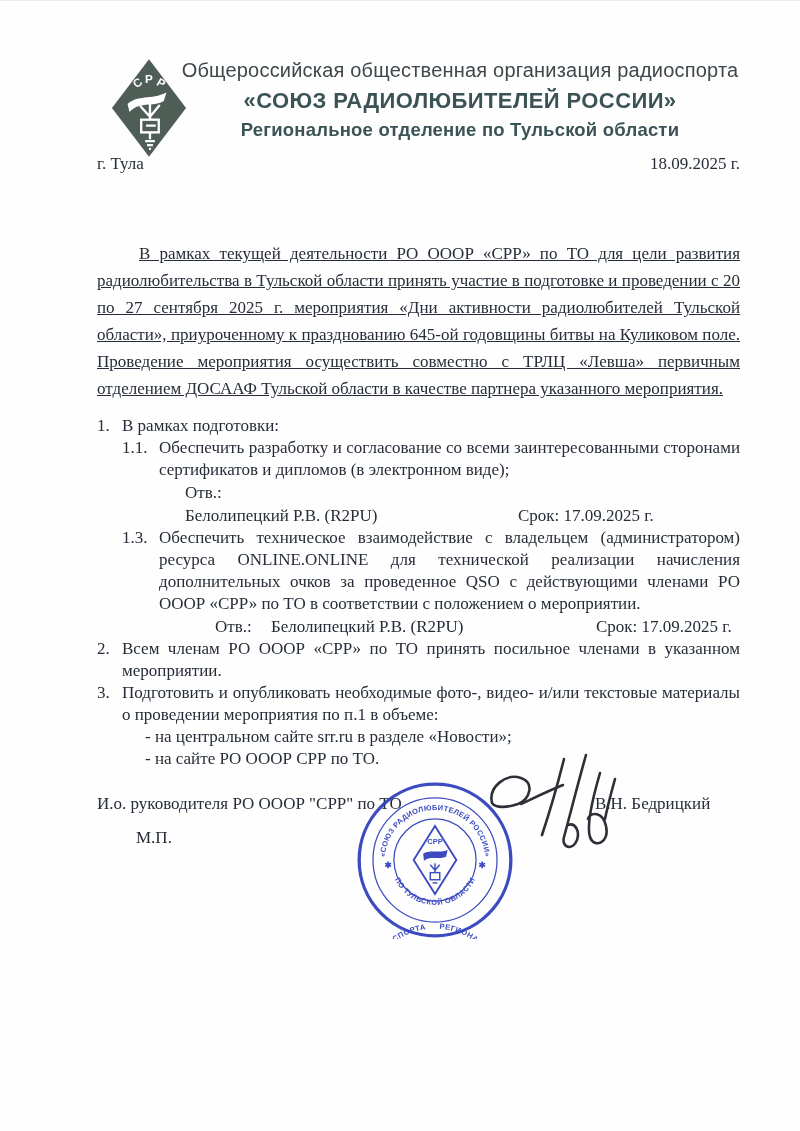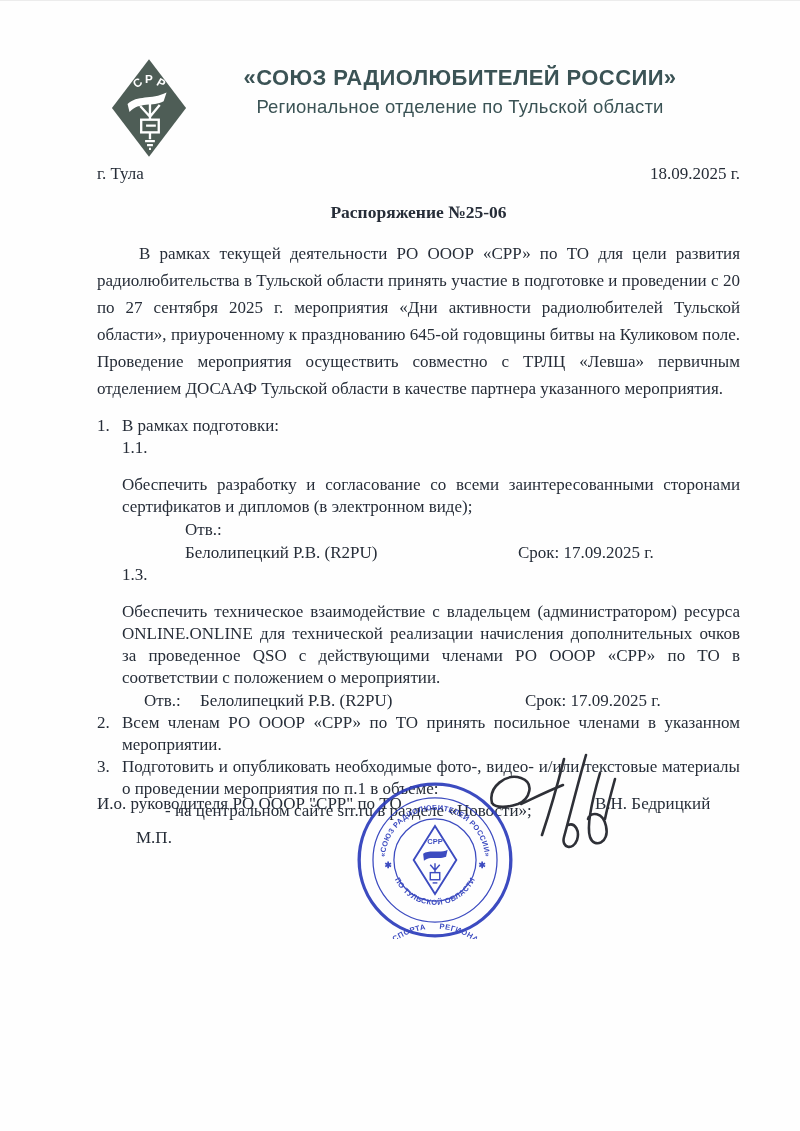--- a/index.html
+++ b/index.html
@@ -8,43 +8,43 @@
     background:#fefefe;overflow:hidden;
     font-family:"Liberation Serif", serif;color:#262d38;
     border-top:1px solid #ececec;
   }
   
   .logo{position:absolute;left:110px;top:56px;width:78px;height:102px;}
   .header-text{position:absolute;left:150px;top:58px;width:620px;text-align:center;
     font-family:"Liberation Sans", sans-serif;}
   .h-org{font-size:20px;font-weight:400;color:#3f474b;letter-spacing:.2px;}
   .h-union{font-size:22px;font-weight:700;color:#3b5355;margin-top:6px;letter-spacing:.4px;}
-  .h-branch{font-size:18.5px;font-weight:400;color:#3b5355;margin-top:5px;letter-spacing:.2px;}
+  .h-branch{font-size:18.5px;font-weight:700;color:#3b5355;margin-top:5px;letter-spacing:.2px;}
   
-  .meta{position:absolute;left:97px;top:163px;width:643px;display:flex;
+  .meta{position:absolute;left:97px;top:153px;width:643px;display:flex;
     justify-content:space-between;font-size:17px;}
   
   .title{position:absolute;left:97px;top:201px;width:643px;text-align:center;
     font-size:17.5px;font-weight:700;}
   
   .body{position:absolute;left:97px;top:239px;width:643px;font-size:17px;}
-  .intro{margin:0 0 13px 0;text-indent:42px;text-align:justify;line-height:27px;}
+  .intro{margin:0 0 13px 0;text-indent:42px;text-align:justify;line-height:27px;text-decoration:underline;}
   .item{display:flex;line-height:22px;text-align:justify;}
   .item .n{flex:0 0 25px;}
   .item .t{flex:1;text-align:justify;}
-  .sub{display:flex;margin-left:25px;line-height:22px;flex-direction:column;}
+  .sub{display:flex;margin-left:25px;line-height:22px;}
   .sub .n{flex:0 0 37px;}
   .sub .t{flex:1;text-align:justify;}
   .resp-a{margin-left:88px;line-height:23px;}
   .resp-a .line2{position:relative;}
   .resp-a .due{position:absolute;left:333px;top:0;}
-  .resp-b{position:relative;margin-left:47px;line-height:23px;}
+  .resp-b{position:relative;margin-left:118px;line-height:23px;}
   .resp-b .nm{margin-left:15px;}
   .resp-b .due{position:absolute;left:381px;top:0;}
-  .bullet{margin-left:68px;line-height:22px;}
+  .bullet{margin-left:48px;line-height:22px;}
   
   .sig-row{position:absolute;left:97px;top:793px;width:643px;font-size:17px;}
   .sig-pos{position:absolute;left:0;top:0;}
   .sig-name{position:absolute;left:498px;top:0;}
   .mp{position:absolute;left:136px;top:827px;font-size:17px;}
   .stamp{position:absolute;left:356px;top:780px;width:158px;height:158px;opacity:.92;}
   .autograph{position:absolute;left:478px;top:748px;width:170px;height:115px;}
 </style>
 </head>
 <body>
@@ -58,30 +58,30 @@
     <text x="7" y="-24" font-size="12" font-weight="bold" fill="#ffffff" transform="rotate(30 7 -24)" font-family="Liberation Sans, sans-serif">Р</text>
     <path d="M -22,-4 C -12,-14 2,-8 18,-16 L 15,-7 C 4,-1 -10,-7 -20,4 Z" fill="#ffffff"></path>
     <g stroke="#ffffff" stroke-width="2.4" fill="none">
       <path d="M -9,-2 L 1,9 M 11,-3 L 1,9 M 1,-6 L 1,12"></path>
       <rect x="-8" y="12" width="18" height="13"></rect>
       <path d="M -3,18 L 7,18 M 1,25 L 1,32 M -4,34 L 6,34 M -2,38 L 4,38 M 0,42 L 2,42"></path>
     </g>
   </svg>
 
   <div class="header-text">
+    <div class="h-org">Общероссийская общественная организация радиоспорта</div>
     <div class="h-union">«СОЮЗ РАДИОЛЮБИТЕЛЕЙ РОССИИ»</div>
     <div class="h-branch">Региональное отделение по Тульской области</div>
   </div>
 
   <div class="meta">
     <span>г. Тула</span>
     <span>18.09.2025 г.</span>
   </div>
 
-  <div class="title">Распоряжение №25-06</div>
 
   <div class="body">
     <p class="intro">В рамках текущей деятельности РО ОООР «СРР» по ТО для цели развития радиолюбительства в Тульской области принять участие в подготовке и проведении с 20 по 27 сентября 2025 г. мероприятия «Дни активности радиолюбителей Тульской области», приуроченному к празднованию 645-ой годовщины битвы на Куликовом поле. Проведение мероприятия осуществить совместно с ТРЛЦ «Левша» первичным отделением ДОСААФ Тульской области в качестве партнера указанного мероприятия.</p>
 
     <div class="item">
       <span class="n">1.</span>
       <div class="t">В рамках подготовки:</div>
     </div>
 
     <div class="sub">
@@ -109,20 +109,21 @@
     <div class="item">
       <span class="n">2.</span>
       <div class="t">Всем членам РО ОООР «СРР» по ТО принять посильное членами в указанном мероприятии.</div>
     </div>
 
     <div class="item">
       <span class="n">3.</span>
       <div class="t">Подготовить и опубликовать необходимые фото-, видео- и/или текстовые материалы о проведении мероприятия по п.1 в объеме:</div>
     </div>
     <div class="bullet">- на центральном сайте srr.ru в разделе «Новости»;</div>
+    <div class="bullet">- на сайте РО ОООР СРР по ТО.</div>
   </div>
 
   <div class="sig-row">
     <span class="sig-pos">И.о. руководителя РО ОООР "СРР" по ТО</span>
     <span class="sig-name">В.Н. Бедрицкий</span>
   </div>
   <div class="mp">М.П.</div>
 
   <svg class="stamp" viewBox="-100 -100 200 200">
     <defs>

